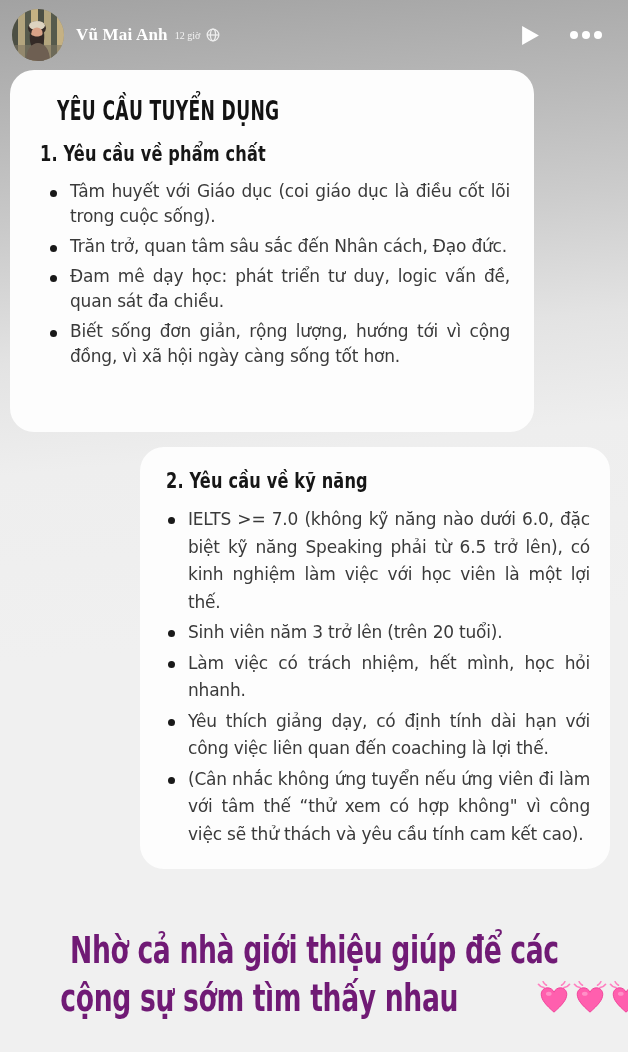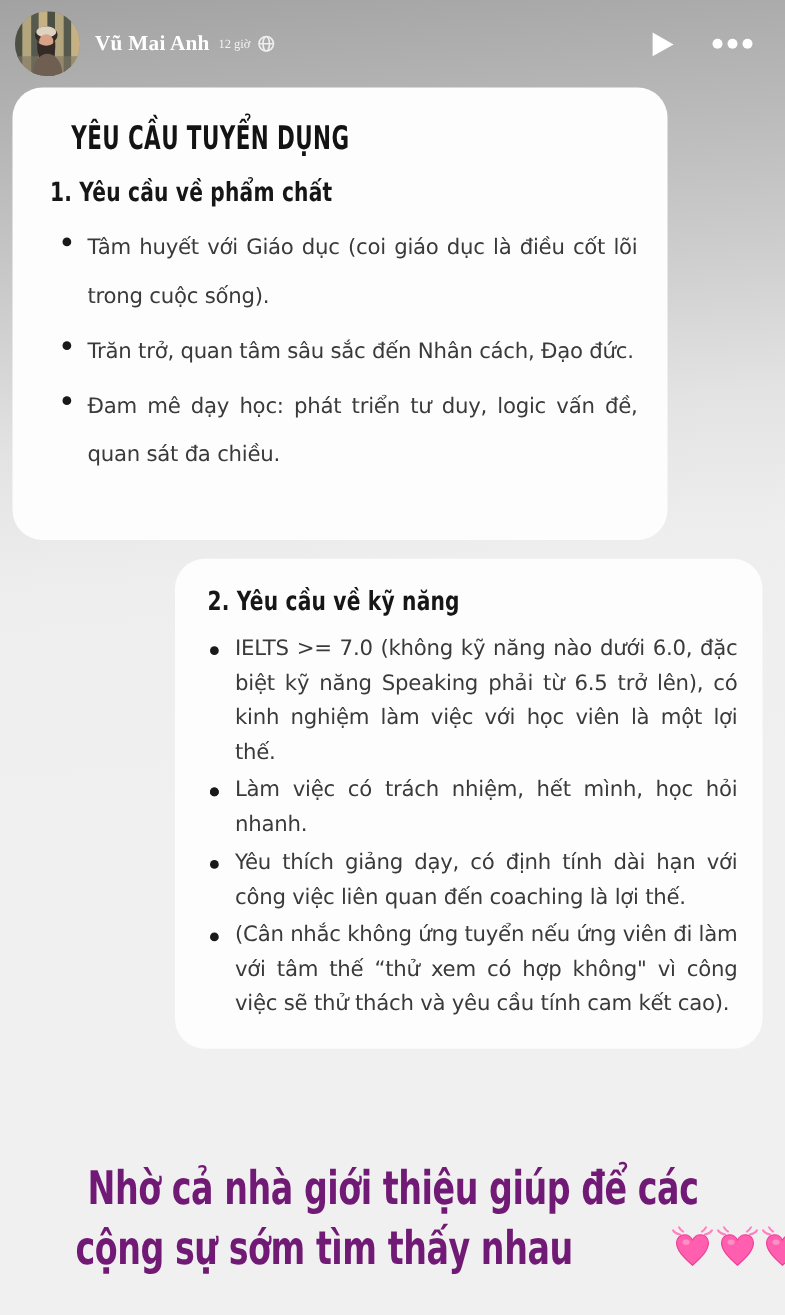--- a/index.html
+++ b/index.html
@@ -44,21 +44,21 @@
     margin-top:16px; transform:scaleX(.77);
   }
   .card-2 .card-subtitle{ margin-top:2px; }
 
   ul.req-list{ list-style:none; margin-top:13px; }
   .card-1 ul.req-list{ padding-left:8px; }
   ul.req-list li{
     position:relative; padding-left:22px; text-align:justify;
     color:#3a3a3a; letter-spacing:-.2px;
   }
-  .card-1 li{ font-size:17px; line-height:39px; margin-bottom:5px; }
+  .card-1 li{ font-size:17px; line-height:25px; margin-bottom:5px; }
   .card-2 li{ font-size:17px; line-height:27.5px; margin-bottom:3px; }
   ul.req-list li .dot{
     position:absolute; left:2px; top:11px; width:7px; height:7px;
     border-radius:50%; background:#191919;
   }
 
   
   .caption{ position:absolute; left:0; right:0; top:926px; color:#701a75; }
   .caption .line{ display:flex; justify-content:center; align-items:center; height:48px; white-space:nowrap; }
   .caption .txt{
@@ -119,29 +119,30 @@
 </div>
 
 <div class="card card-1">
   <div><span class="cond card-title">YÊU CẦU TUYỂN DỤNG</span></div>
   <div><span class="cond card-subtitle">1. Yêu cầu về phẩm chất</span></div>
   <ul class="req-list">
 
   <li><span class="dot"></span><span>Tâm huyết với Giáo dục (coi giáo dục là điều cốt lõi trong cuộc sống).</span></li>
       <li><span class="dot"></span><span>Trăn trở, quan tâm sâu sắc đến Nhân cách, Đạo đức.</span></li>
       <li><span class="dot"></span><span>Đam mê dạy học: phát triển tư duy, logic vấn đề, quan sát đa chiều.</span></li>
+      <li><span class="dot"></span><span>Biết sống đơn giản, rộng lượng, hướng tới vì cộng đồng, vì xã hội ngày càng sống tốt hơn.</span></li>
     </ul>
 </div>
 
 <div class="card card-2">
   <div><span class="cond card-subtitle">2. Yêu cầu về kỹ năng</span></div>
   <ul class="req-list">
 
   <li><span class="dot"></span><span>IELTS &gt;= 7.0 (không kỹ năng nào dưới 6.0, đặc biệt kỹ năng Speaking phải từ 6.5 trở lên), có kinh nghiệm làm việc với học viên là một lợi thế.</span></li>
-      <li><span class="dot"></span></li>
+      <li><span class="dot"></span><span>Sinh viên năm 3 trở lên (trên 20 tuổi).</span></li>
       <li><span class="dot"></span><span>Làm việc có trách nhiệm, hết mình, học hỏi nhanh.</span></li>
       <li><span class="dot"></span><span>Yêu thích giảng dạy, có định tính dài hạn với công việc liên quan đến coaching là lợi thế.</span></li>
       <li><span class="dot"></span><span>(Cân nhắc không ứng tuyển nếu ứng viên đi làm với tâm thế “thử xem có hợp không" vì công việc sẽ thử thách và yêu cầu tính cam kết cao).</span></li>
     </ul>
 </div>
 
 <div class="caption">
   <div class="line">
       <span class="txt">Nhờ cả nhà giới thiệu giúp để các</span>
     </div>

